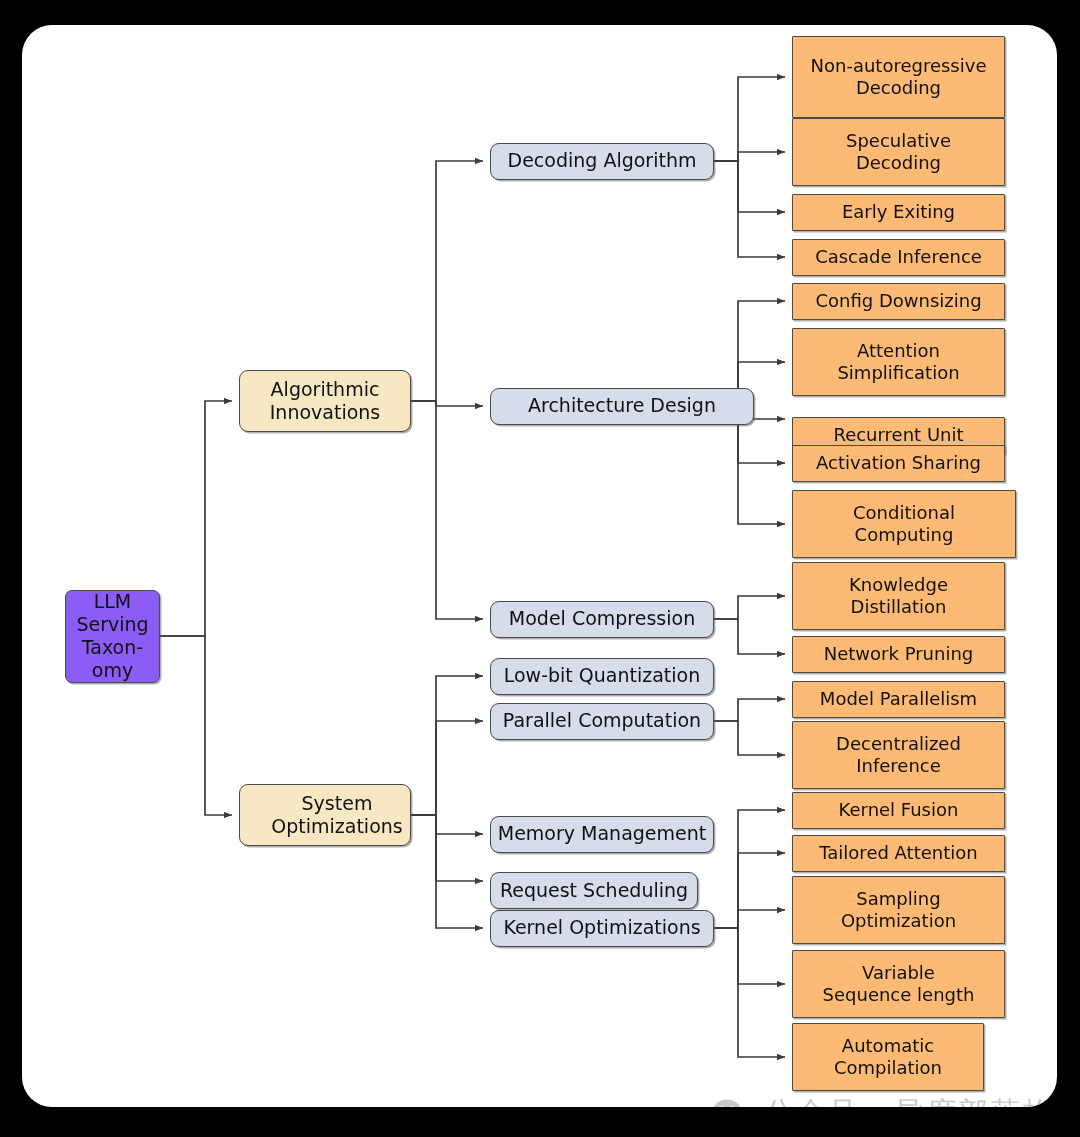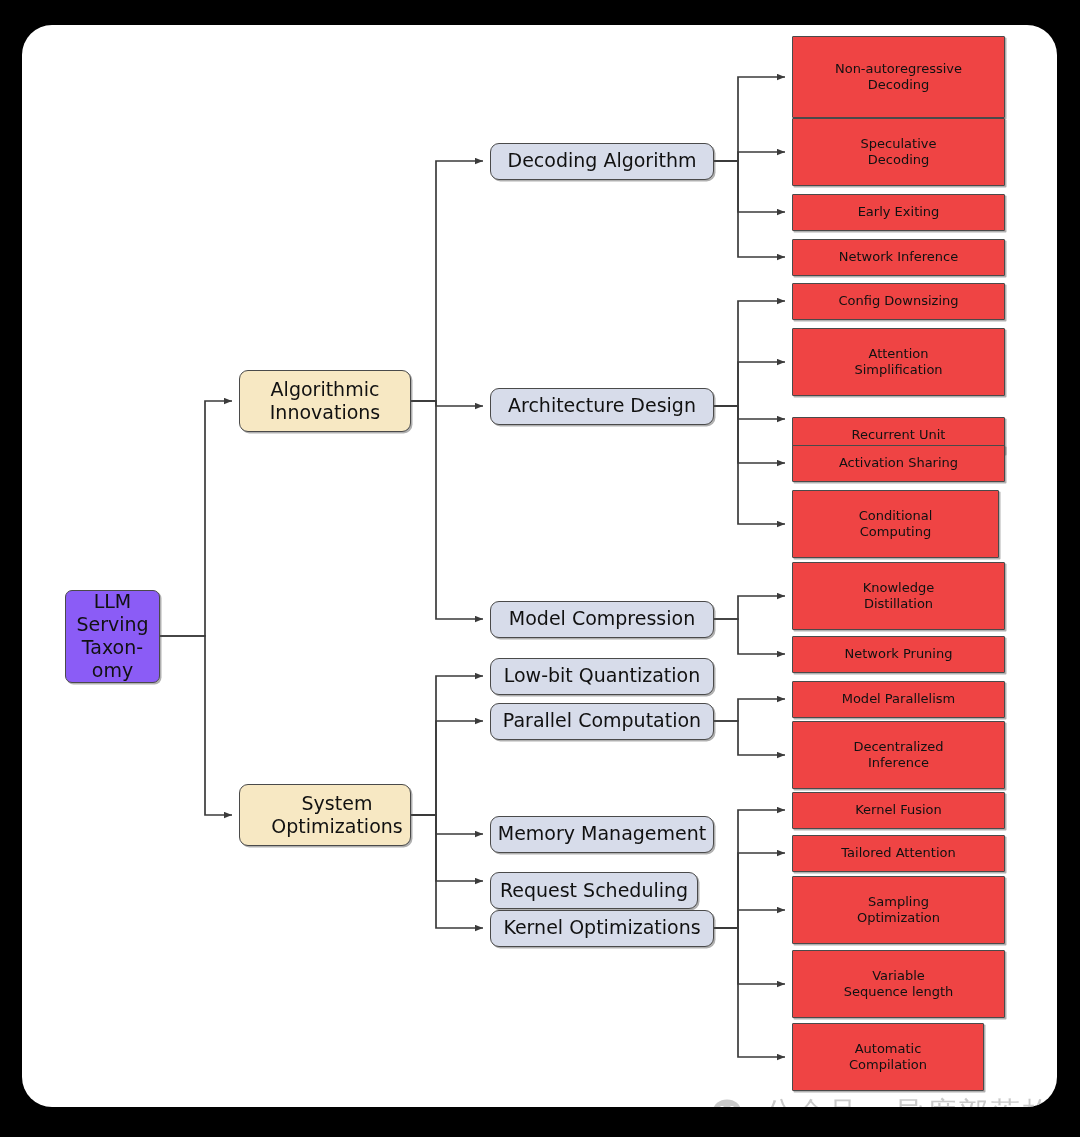--- a/index.html
+++ b/index.html
@@ -57,23 +57,23 @@
     font-size: 19px;
     box-shadow: 1.5px 1.5px 0 rgba(80,80,80,0.45);
   }
   .node-l2 {
     background: #d7dcea;
     border-radius: 9px;
     font-size: 19px;
     box-shadow: 1.5px 1.5px 0 rgba(80,80,80,0.45);
   }
   .node-leaf {
-    background: #ef4444;
+    background: #fdba74;
     border-radius: 1px;
-    font-size: 13px;
+    font-size: 18px;
     box-shadow: 1.5px 1.5px 0 rgba(80,80,80,0.45);
   }
   #watermark {
     position: absolute;
     left: 690px;
     top: 1068px;
     display: flex;
     align-items: center;
     gap: 10px;
     color: #c9c9c9;
@@ -135,28 +135,28 @@
 Taxon-
 omy</div>
         <div class="node-box node-l1" style="left: 217px; width: 172px; top: 345px; height: 62px;">Algorithmic
 Innovations</div>
         <div class="node-box node-l2" style="left: 468px; width: 224px; top: 117.5px; height: 37px;">Decoding Algorithm</div>
         <div class="node-box node-leaf" style="left: 770px; width: 213px; top: 11px; height: 82px;">Non-autoregressive
 Decoding</div>
         <div class="node-box node-leaf" style="left: 770px; width: 213px; top: 93px; height: 68px;">Speculative
 Decoding</div>
         <div class="node-box node-leaf" style="left: 770px; width: 213px; top: 168.5px; height: 37px;">Early Exiting</div>
-        <div class="node-box node-leaf" style="left: 770px; width: 213px; top: 213.5px; height: 37px;">Network Inference</div>
-        <div class="node-box node-l2" style="left: 468px; width: 224px; top: 362.5px; height: 37px;">Architecture Design</div>
+        <div class="node-box node-leaf" style="left: 770px; width: 213px; top: 213.5px; height: 37px;">Cascade Inference</div>
+        <div class="node-box node-l2" style="left: 468px; width: 264px; top: 362.5px; height: 37px;">Architecture Design</div>
         <div class="node-box node-leaf" style="left: 770px; width: 213px; top: 257.5px; height: 37px;">Config Downsizing</div>
         <div class="node-box node-leaf" style="left: 770px; width: 213px; top: 303px; height: 68px;">Attention
 Simplification</div>
         <div class="node-box node-leaf" style="left: 770px; width: 213px; top: 375.5px; height: 37px; margin-top: 16px;">Recurrent Unit</div>
         <div class="node-box node-leaf" style="left: 770px; width: 213px; top: 419.5px; height: 37px;">Activation Sharing</div>
-        <div class="node-box node-leaf" style="left: 770px; width: 207px; top: 465px; height: 68px;">Conditional
+        <div class="node-box node-leaf" style="left: 770px; width: 224px; top: 465px; height: 68px;">Conditional
 Computing</div>
         <div class="node-box node-l2" style="left: 468px; width: 224px; top: 575.5px; height: 37px;">Model Compression</div>
         <div class="node-box node-leaf" style="left: 770px; width: 213px; top: 537px; height: 68px;">Knowledge
 Distillation</div>
         <div class="node-box node-leaf" style="left: 770px; width: 213px; top: 610.5px; height: 37px;">Network Pruning</div>
         <div class="node-box node-l1" style="left: 217px; width: 172px; top: 759px; height: 62px; padding-left: 24px;">System
 Optimizations</div>
         <div class="node-box node-l2" style="left: 468px; width: 224px; top: 632.5px; height: 37px;">Low-bit Quantization</div>
         <div class="node-box node-l2" style="left: 468px; width: 224px; top: 677.5px; height: 37px;">Parallel Computation</div>
         <div class="node-box node-leaf" style="left: 770px; width: 213px; top: 655.5px; height: 37px;">Model Parallelism</div>

